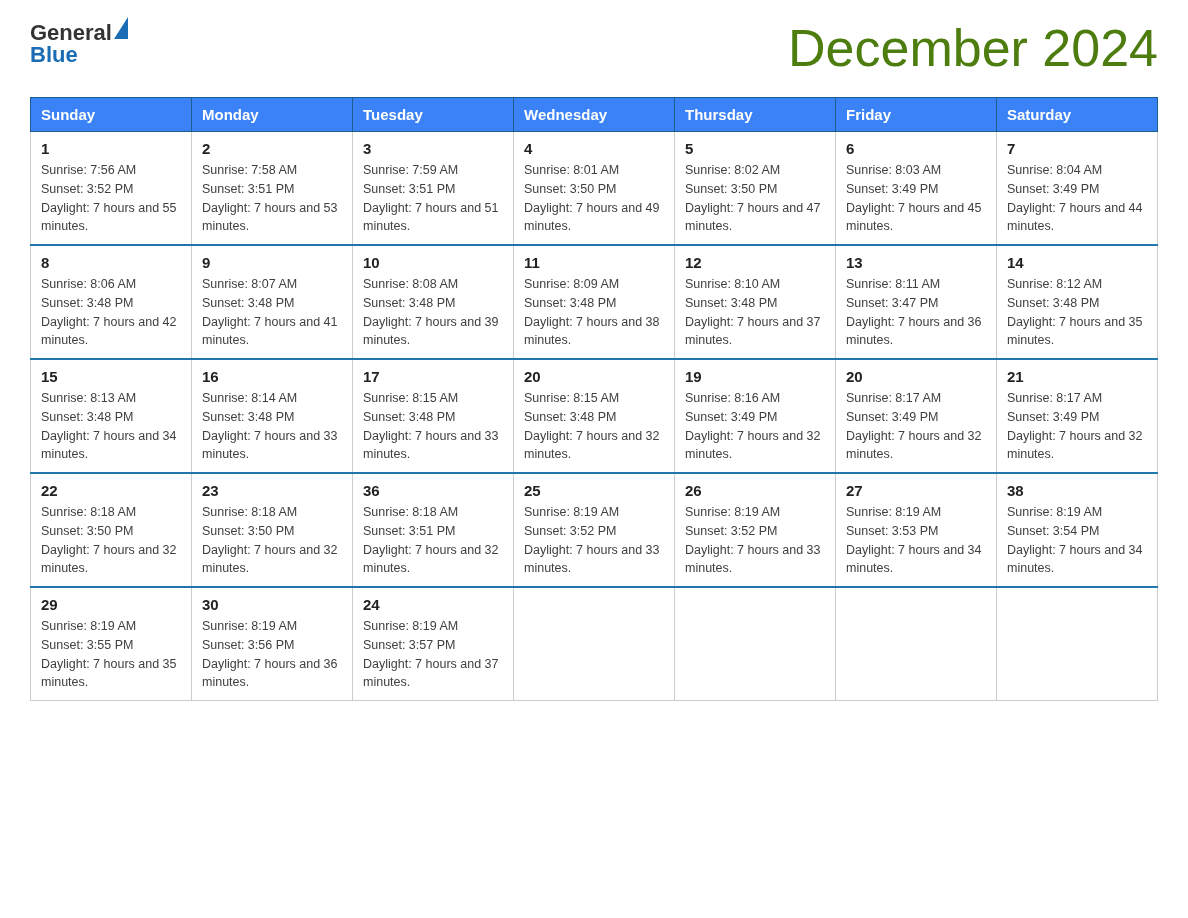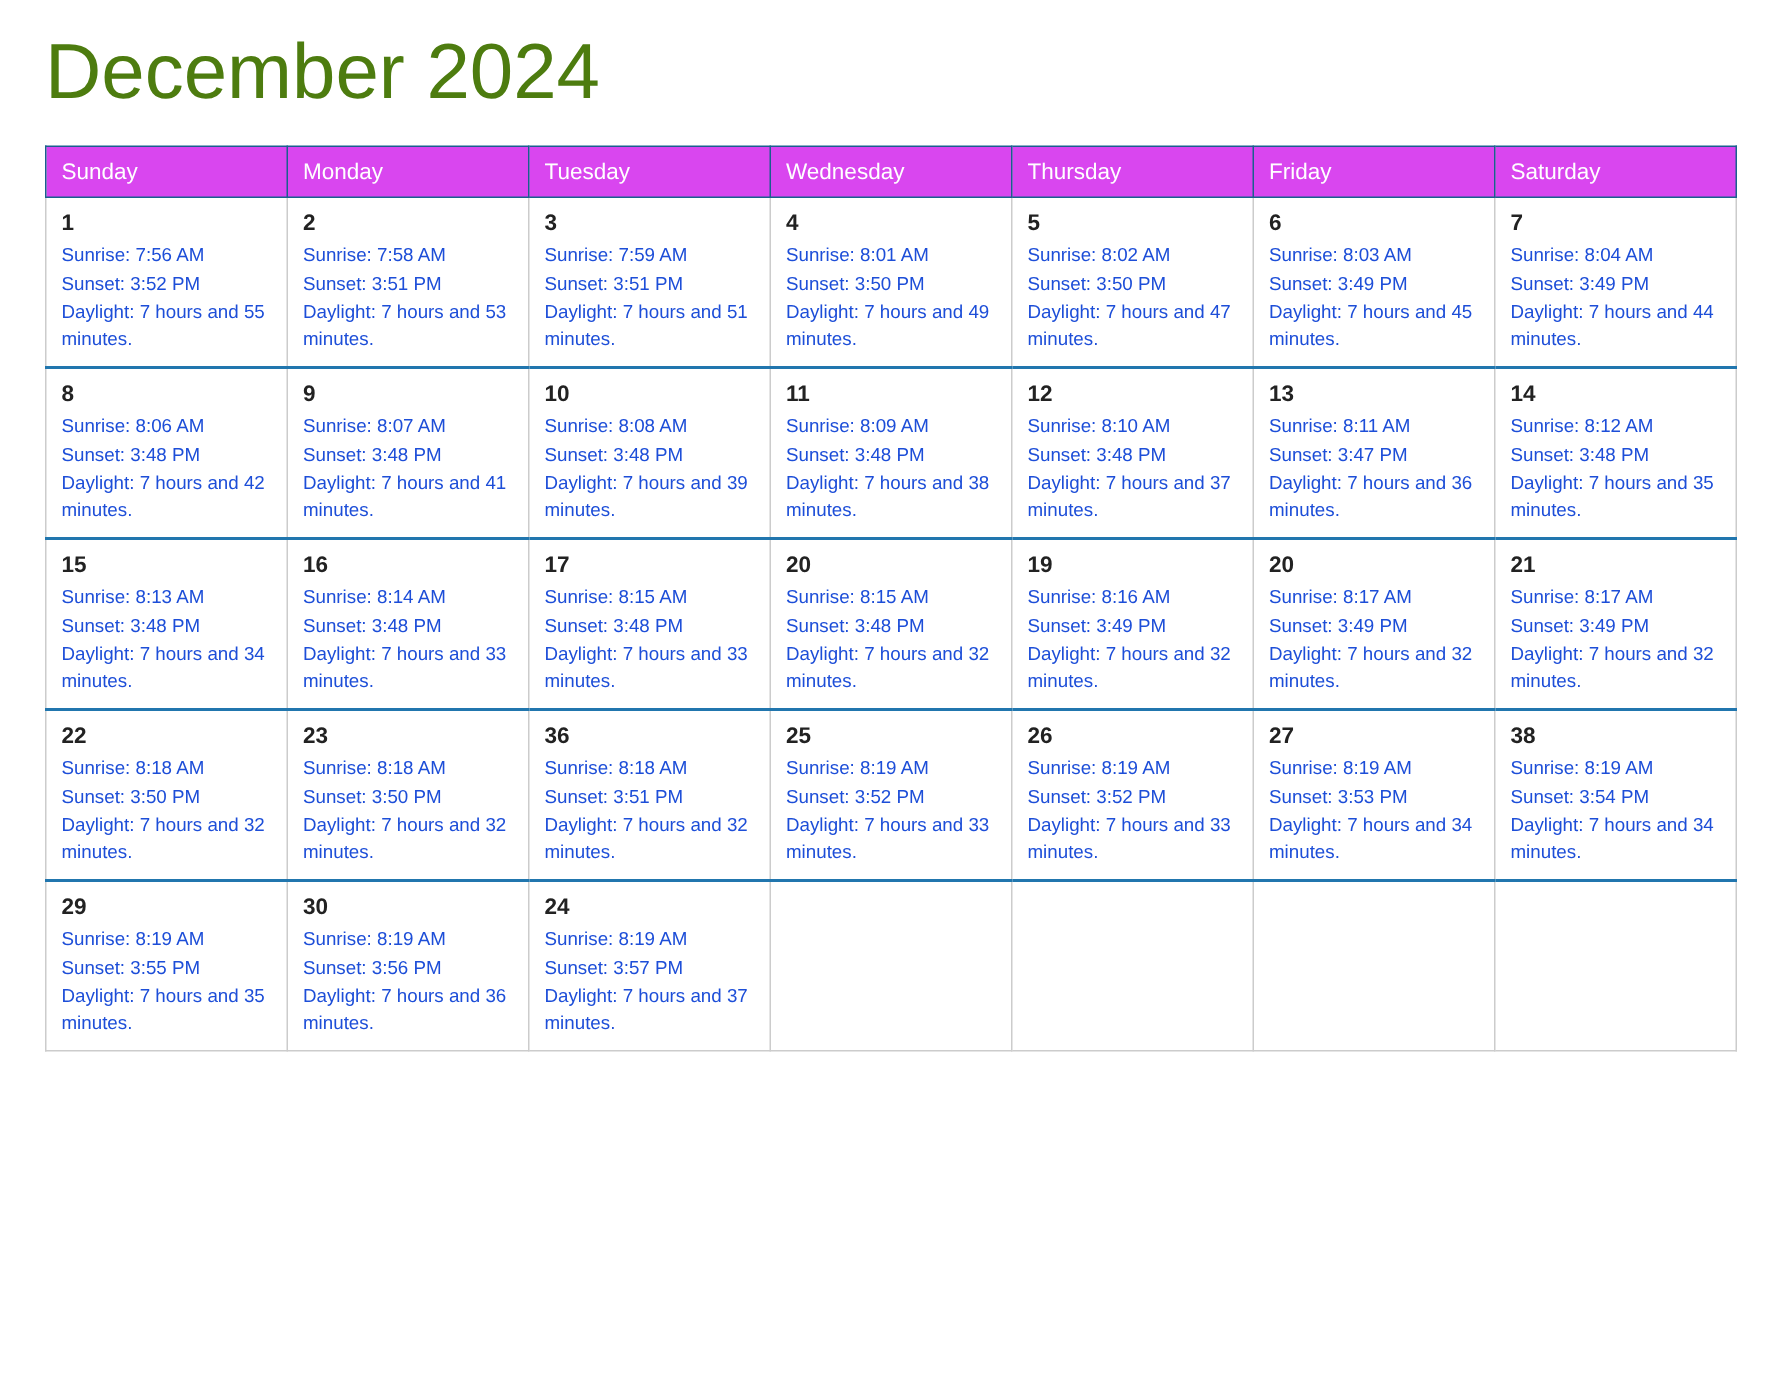--- a/index.html
+++ b/index.html
@@ -62,24 +62,24 @@
       font-size: 22px;
       color: #444;
       margin-top: 4px;
     }
     .calendar-table {
       width: 100%;
       border-collapse: collapse;
       border: 1px solid #aaa;
     }
     .calendar-table th {
-      background-color: #d946ef;
+      background-color: #3b82f6;
       color: #fff;
       font-size: 15px;
-      font-weight: normal;
+      font-weight: bold;
       padding: 8px 10px;
       text-align: left;
       border: 1px solid #1a5f8e;
     }
     .calendar-table td {
       vertical-align: top;
       padding: 8px 10px;
       border: 1px solid #ccc;
       font-size: 13px;
       color: #333;
@@ -89,33 +89,42 @@
     .day-number {
       font-size: 15px;
       font-weight: bold;
       color: #222;
       margin-bottom: 4px;
       display: block;
     }
     .day-info {
       font-size: 12.5px;
       line-height: 1.5;
-      color: #1d4ed8;
+      color: #404040;
     }
     .empty-cell {
       background: #fff;
     }
     .row-divider td {
       border-top: 2px solid #2176ae;
     }
   </style>
 </head>
 <body>
 
 <div class="header">
+  <div class="logo">
+    <div class="logo-left">
+      <div class="logo-row">
+        <span class="logo-text-general">General</span>
+        <div class="logo-triangle"></div>
+      </div>
+      <span class="logo-text-blue">Blue</span>
+    </div>
+  </div>
   <div class="title-section">
     <div class="month-title">December 2024</div>
   </div>
 </div>
 
 <table class="calendar-table">
   <thead>
     <tr>
       <th>Sunday</th>
       <th>Monday</th>

